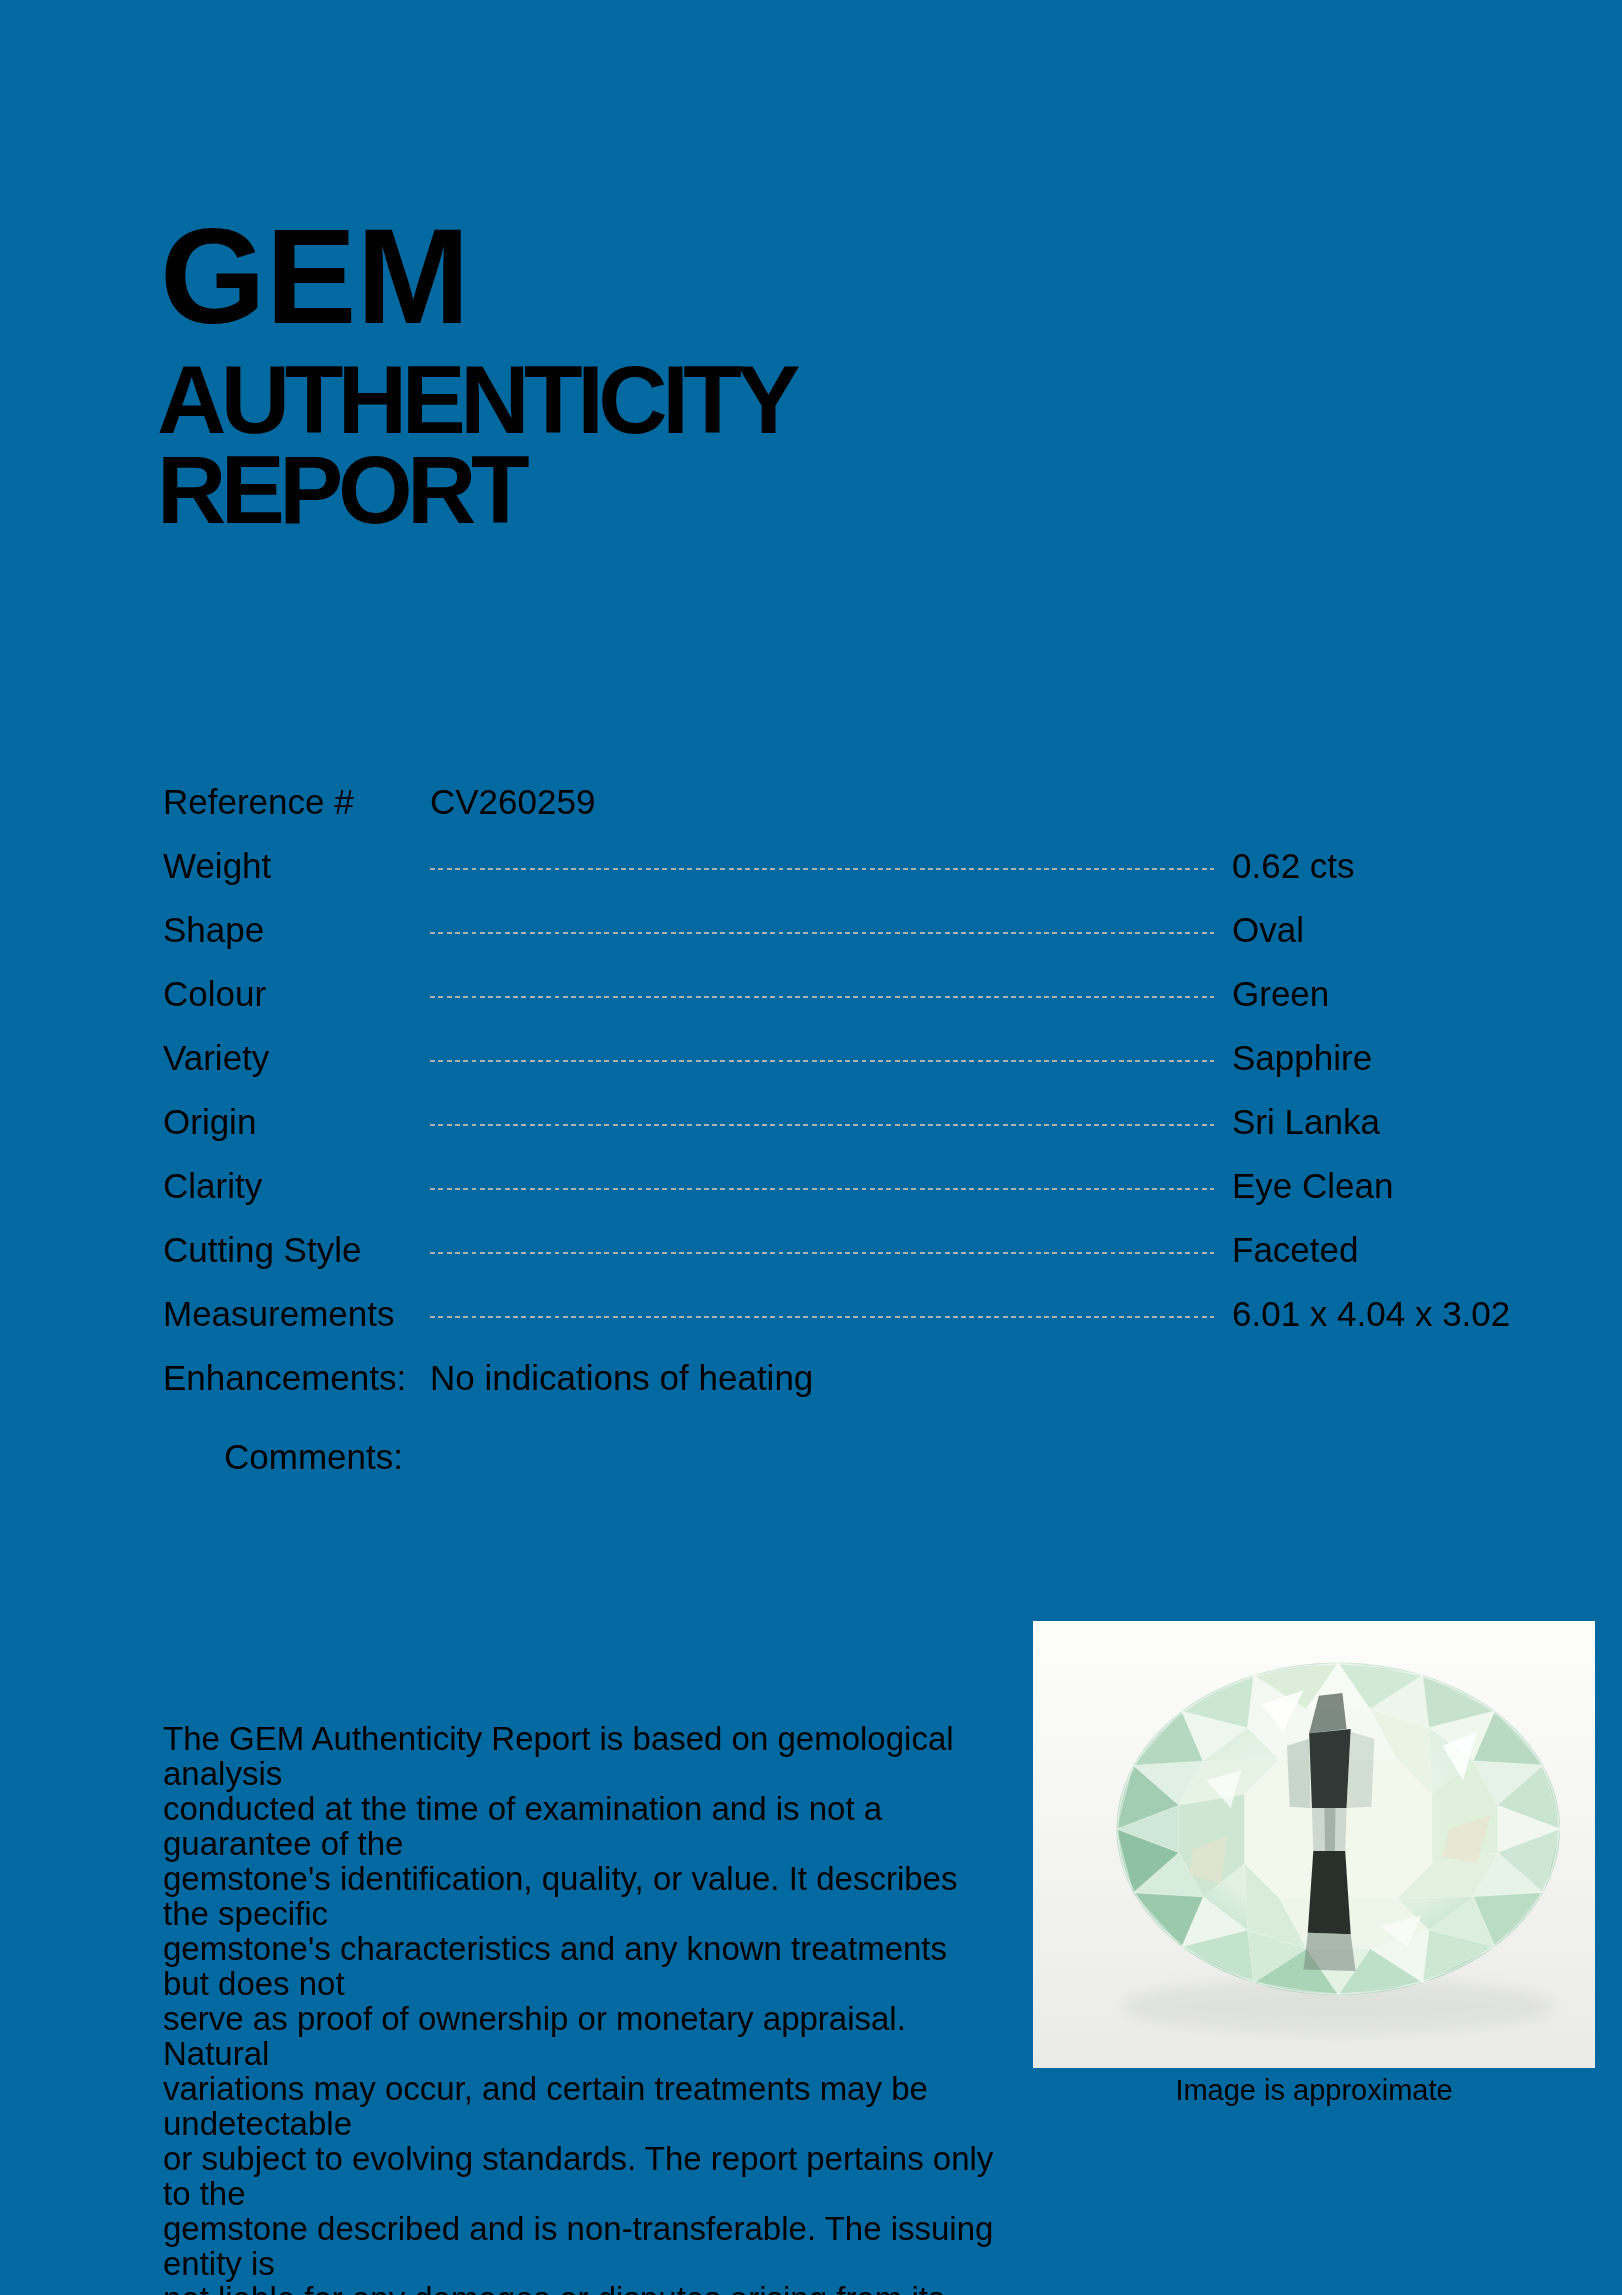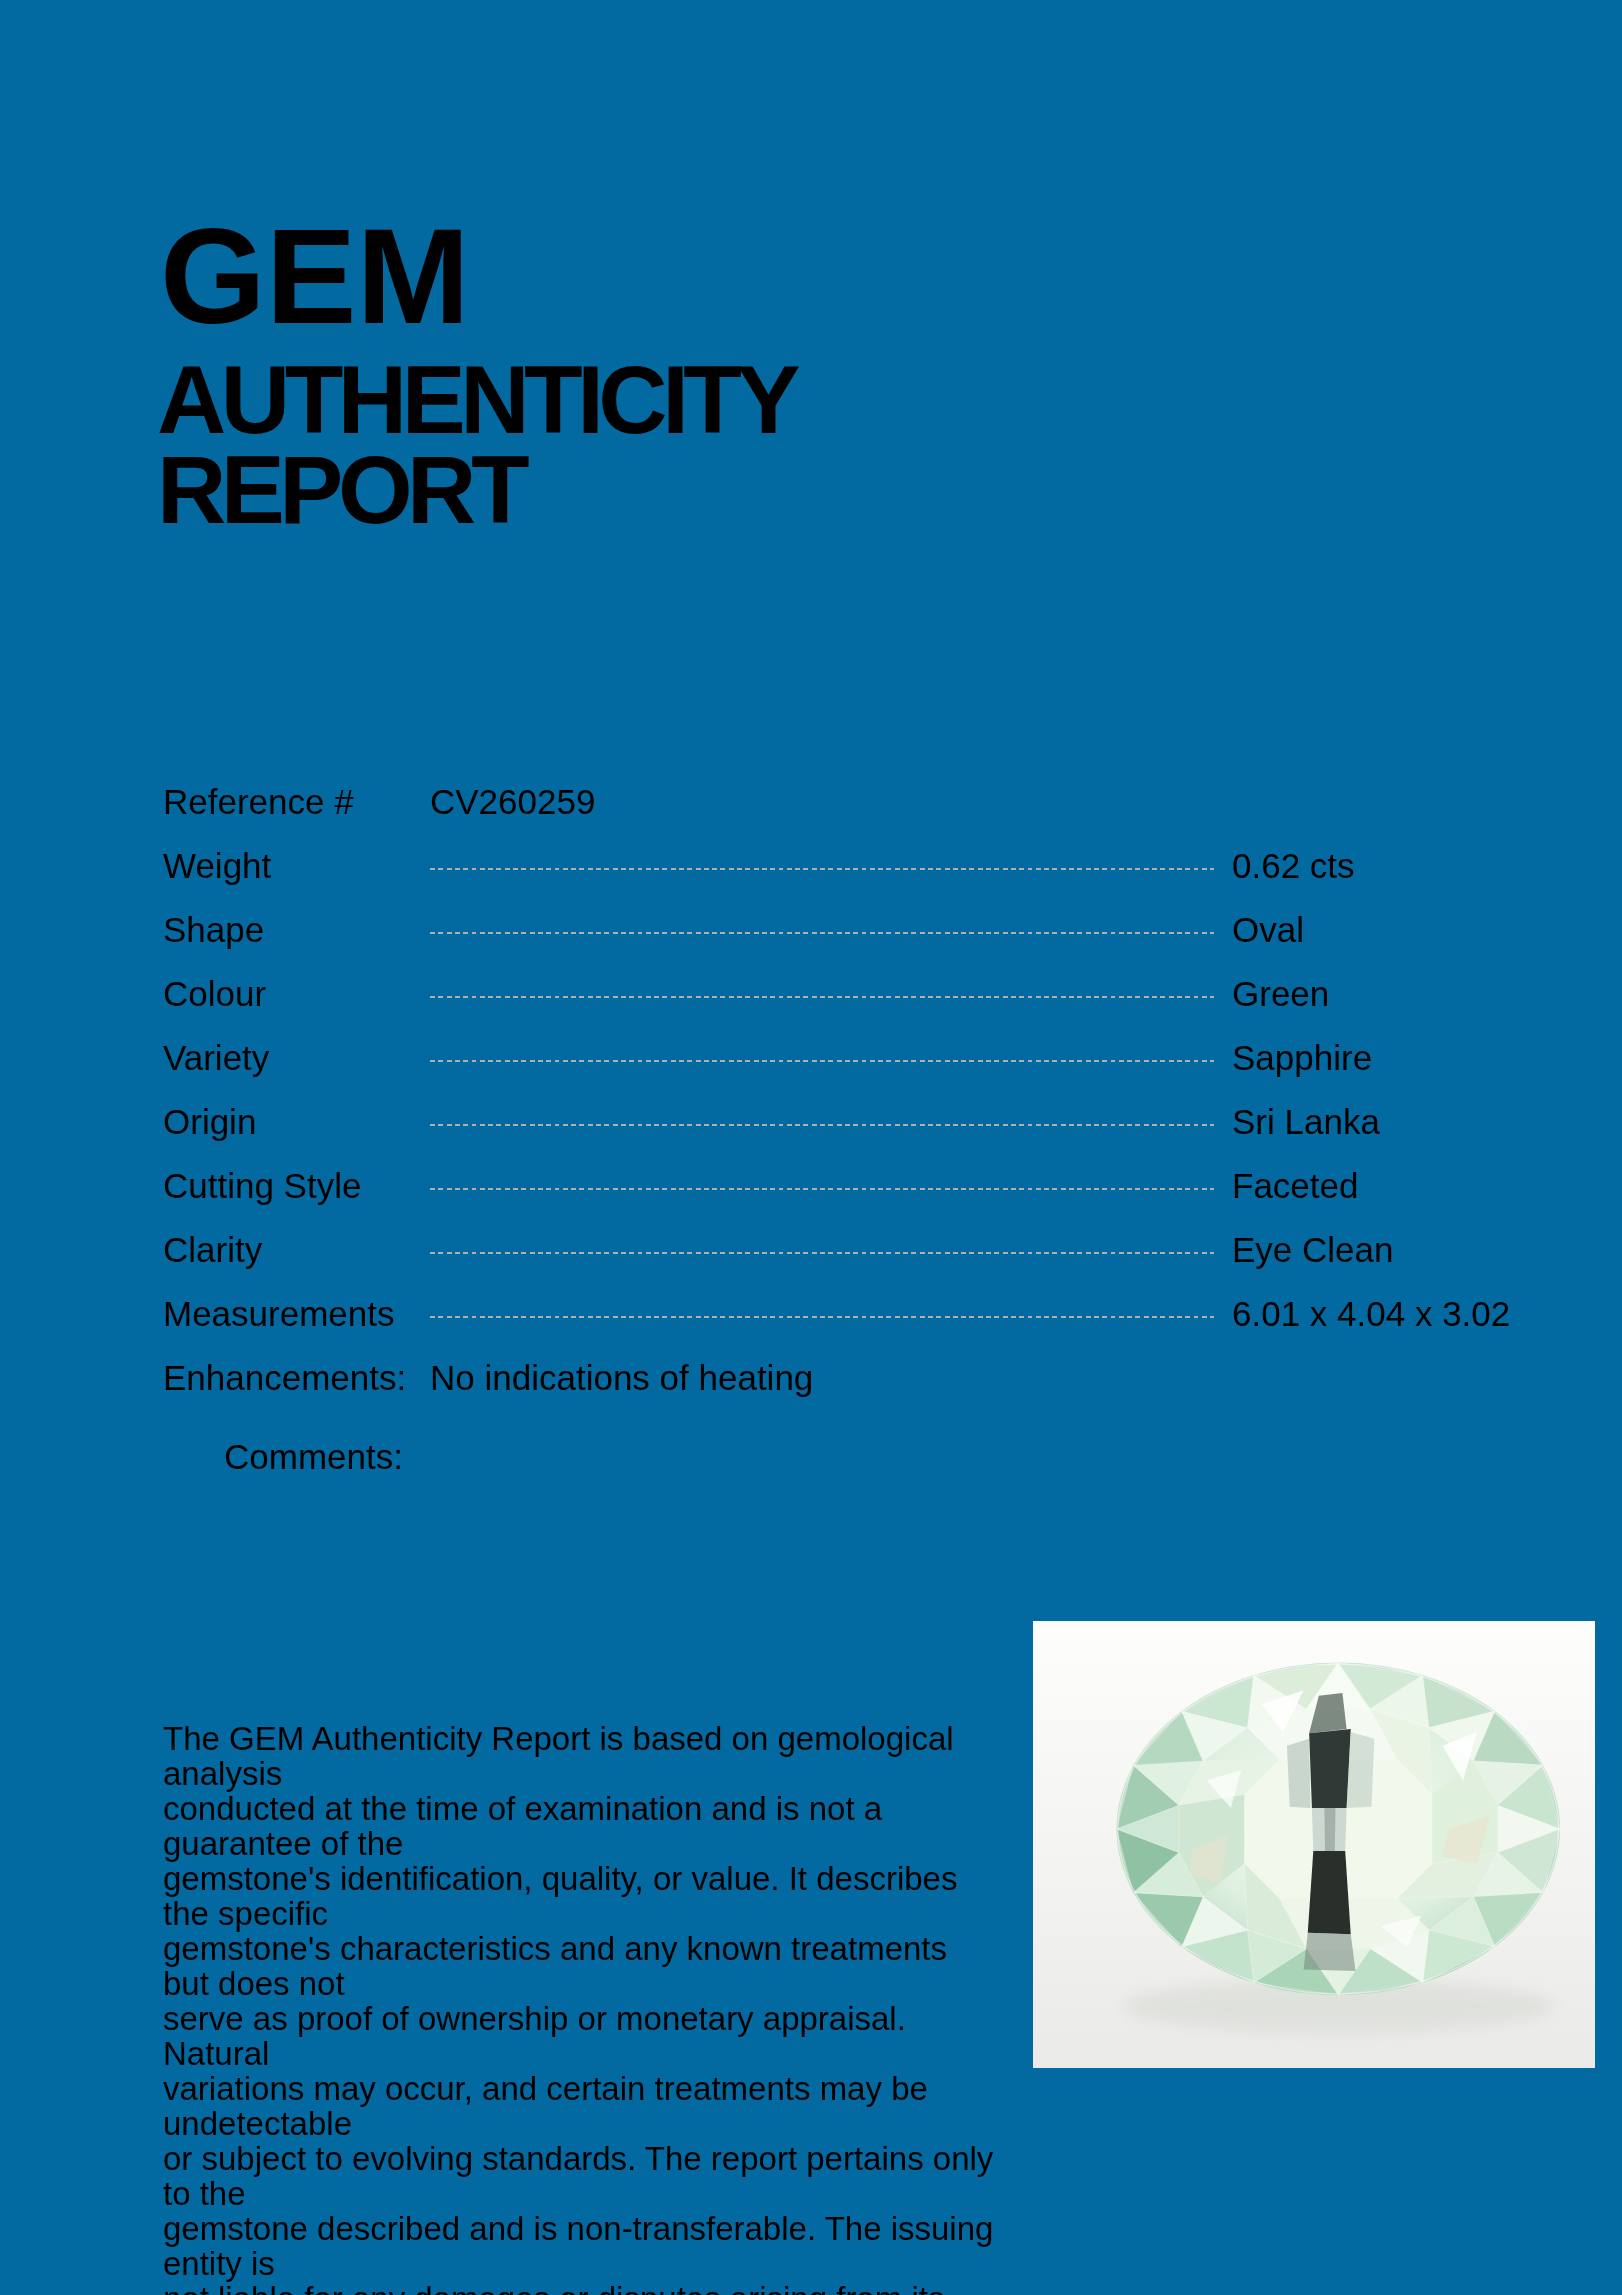--- a/index.html
+++ b/index.html
@@ -90,29 +90,29 @@
       <span class="fvalue">Sapphire</span>
     </div>
 
     <div class="frow">
       <span class="flabel">Origin</span>
       <span class="leader"></span>
       <span class="fvalue">Sri Lanka</span>
     </div>
 
     <div class="frow">
+      <span class="flabel">Clarity</span>
+      <span class="leader"></span>
+      <span class="fvalue">Eye Clean</span>
+    </div>
+
+    <div class="frow">
       <span class="flabel">Cutting Style</span>
       <span class="leader"></span>
       <span class="fvalue">Faceted</span>
-    </div>
-
-    <div class="frow">
-      <span class="flabel">Clarity</span>
-      <span class="leader"></span>
-      <span class="fvalue">Eye Clean</span>
     </div>
 
     <div class="frow">
       <span class="flabel">Measurements</span>
       <span class="leader"></span>
       <span class="fvalue">6.01 x 4.04 x 3.02</span>
     </div>
 
     <div class="frow">
       <span class="flabel">Enhancements:</span>
@@ -219,15 +219,16 @@
         <polygon points="600,300 660,280 640,350 590,340" fill="#e9e6d2" opacity="0.8"></polygon>
         <polygon points="230,330 280,310 270,380 225,365" fill="#e5e2cf" opacity="0.7"></polygon>
         <polygon points="250,230 300,215 285,270" fill="#ffffff" opacity="0.7"></polygon>
         <polygon points="500,440 560,425 540,470" fill="#fbfdf9" opacity="0.8"></polygon>
       </g>
 
       <ellipse cx="440" cy="300" rx="318" ry="238" fill="none" stroke="#ffffff" stroke-opacity="0.5" stroke-width="2"></ellipse>
     </svg>
   </div>
 
+  <div class="caption">Image is approximate</div>
 
 </div>
 
 
 </body></html>

